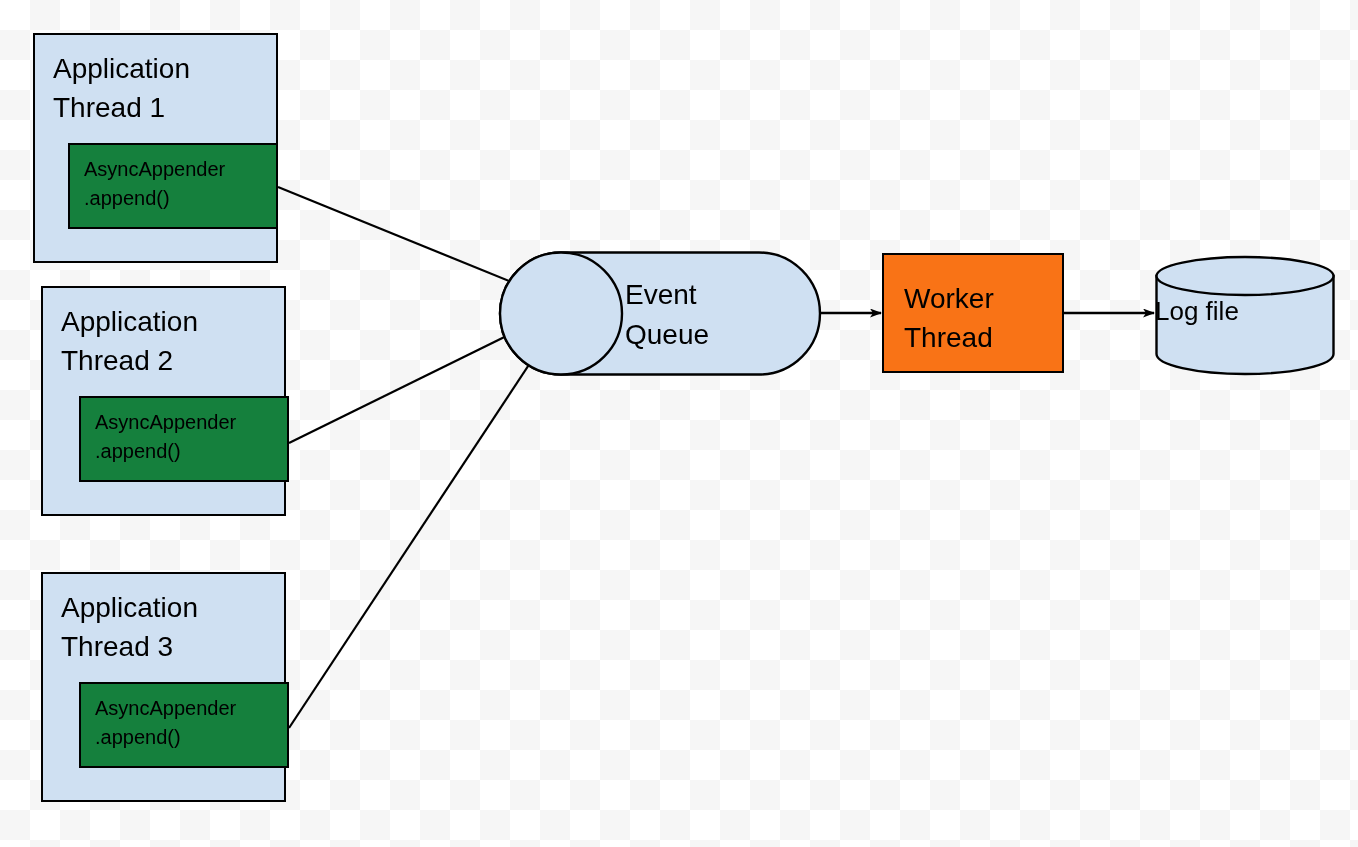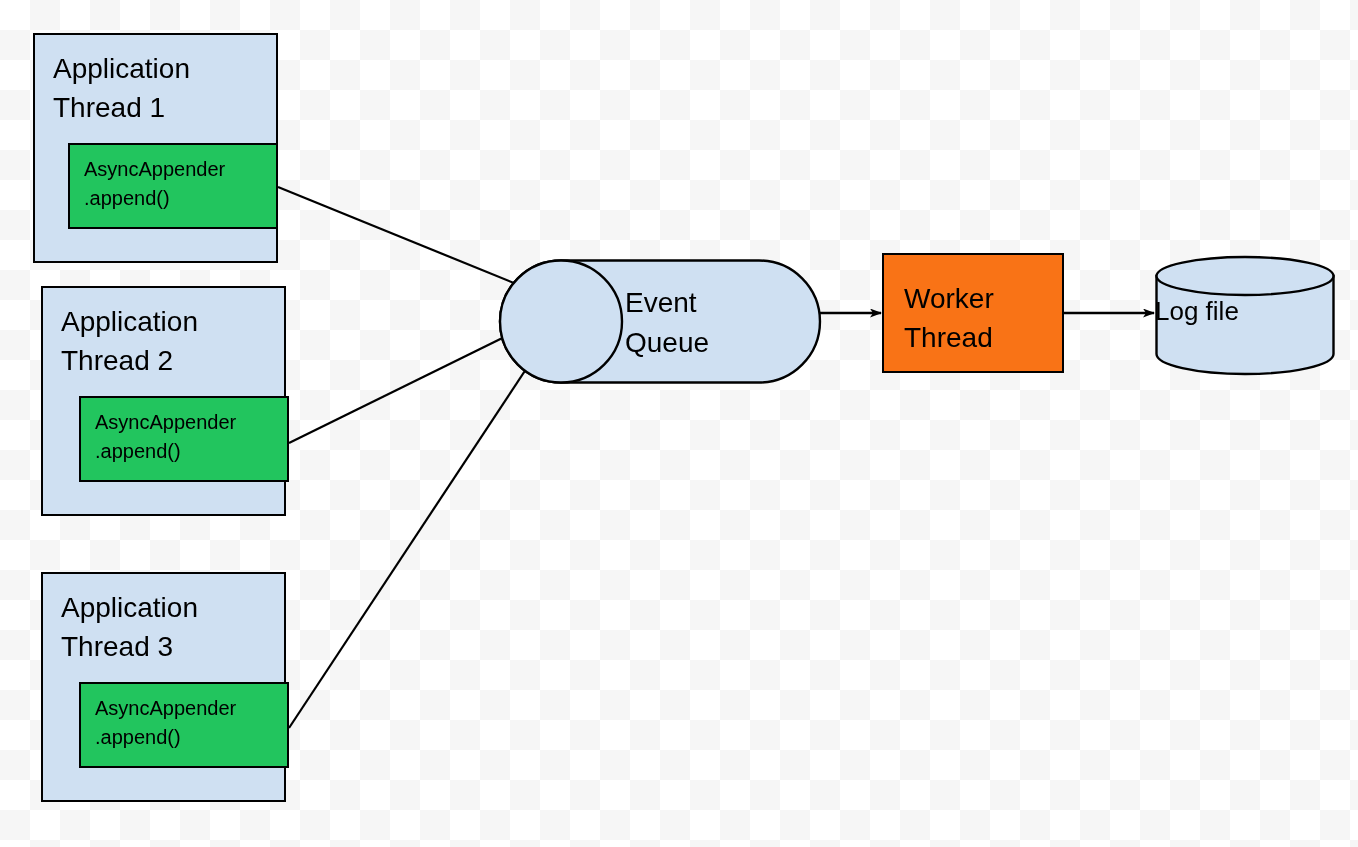--- a/index.html
+++ b/index.html
@@ -43,21 +43,21 @@
     position: absolute;
     left: 18px;
     top: 14px;
     font-size: 28px;
     line-height: 1.4;
     color: #000000;
     white-space: pre-line;
   }
   .appender-box {
     position: absolute;
-    background: #22c55e;
+    background: #15803d;
     border: 2px solid #000000;
     box-sizing: border-box;
     padding-left: 8px;
   }
   .appender-text {
     position: absolute;
     left: 14px;
     top: 10px;
     font-size: 20px;
     line-height: 1.45;
@@ -74,21 +74,20 @@
     position: absolute;
     left: 20px;
     top: 24px;
     font-size: 28px;
     line-height: 1.4;
     color: #000000;
     white-space: pre-line;
   }
   .queue-wrap {
     position: absolute;
-    margin-top: 8px;
   }
   .queue-label {
     position: absolute;
     left: 126px;
     top: 24px;
     font-size: 28px;
     line-height: 1.42;
     color: #000000;
     white-space: pre-line;
   }

